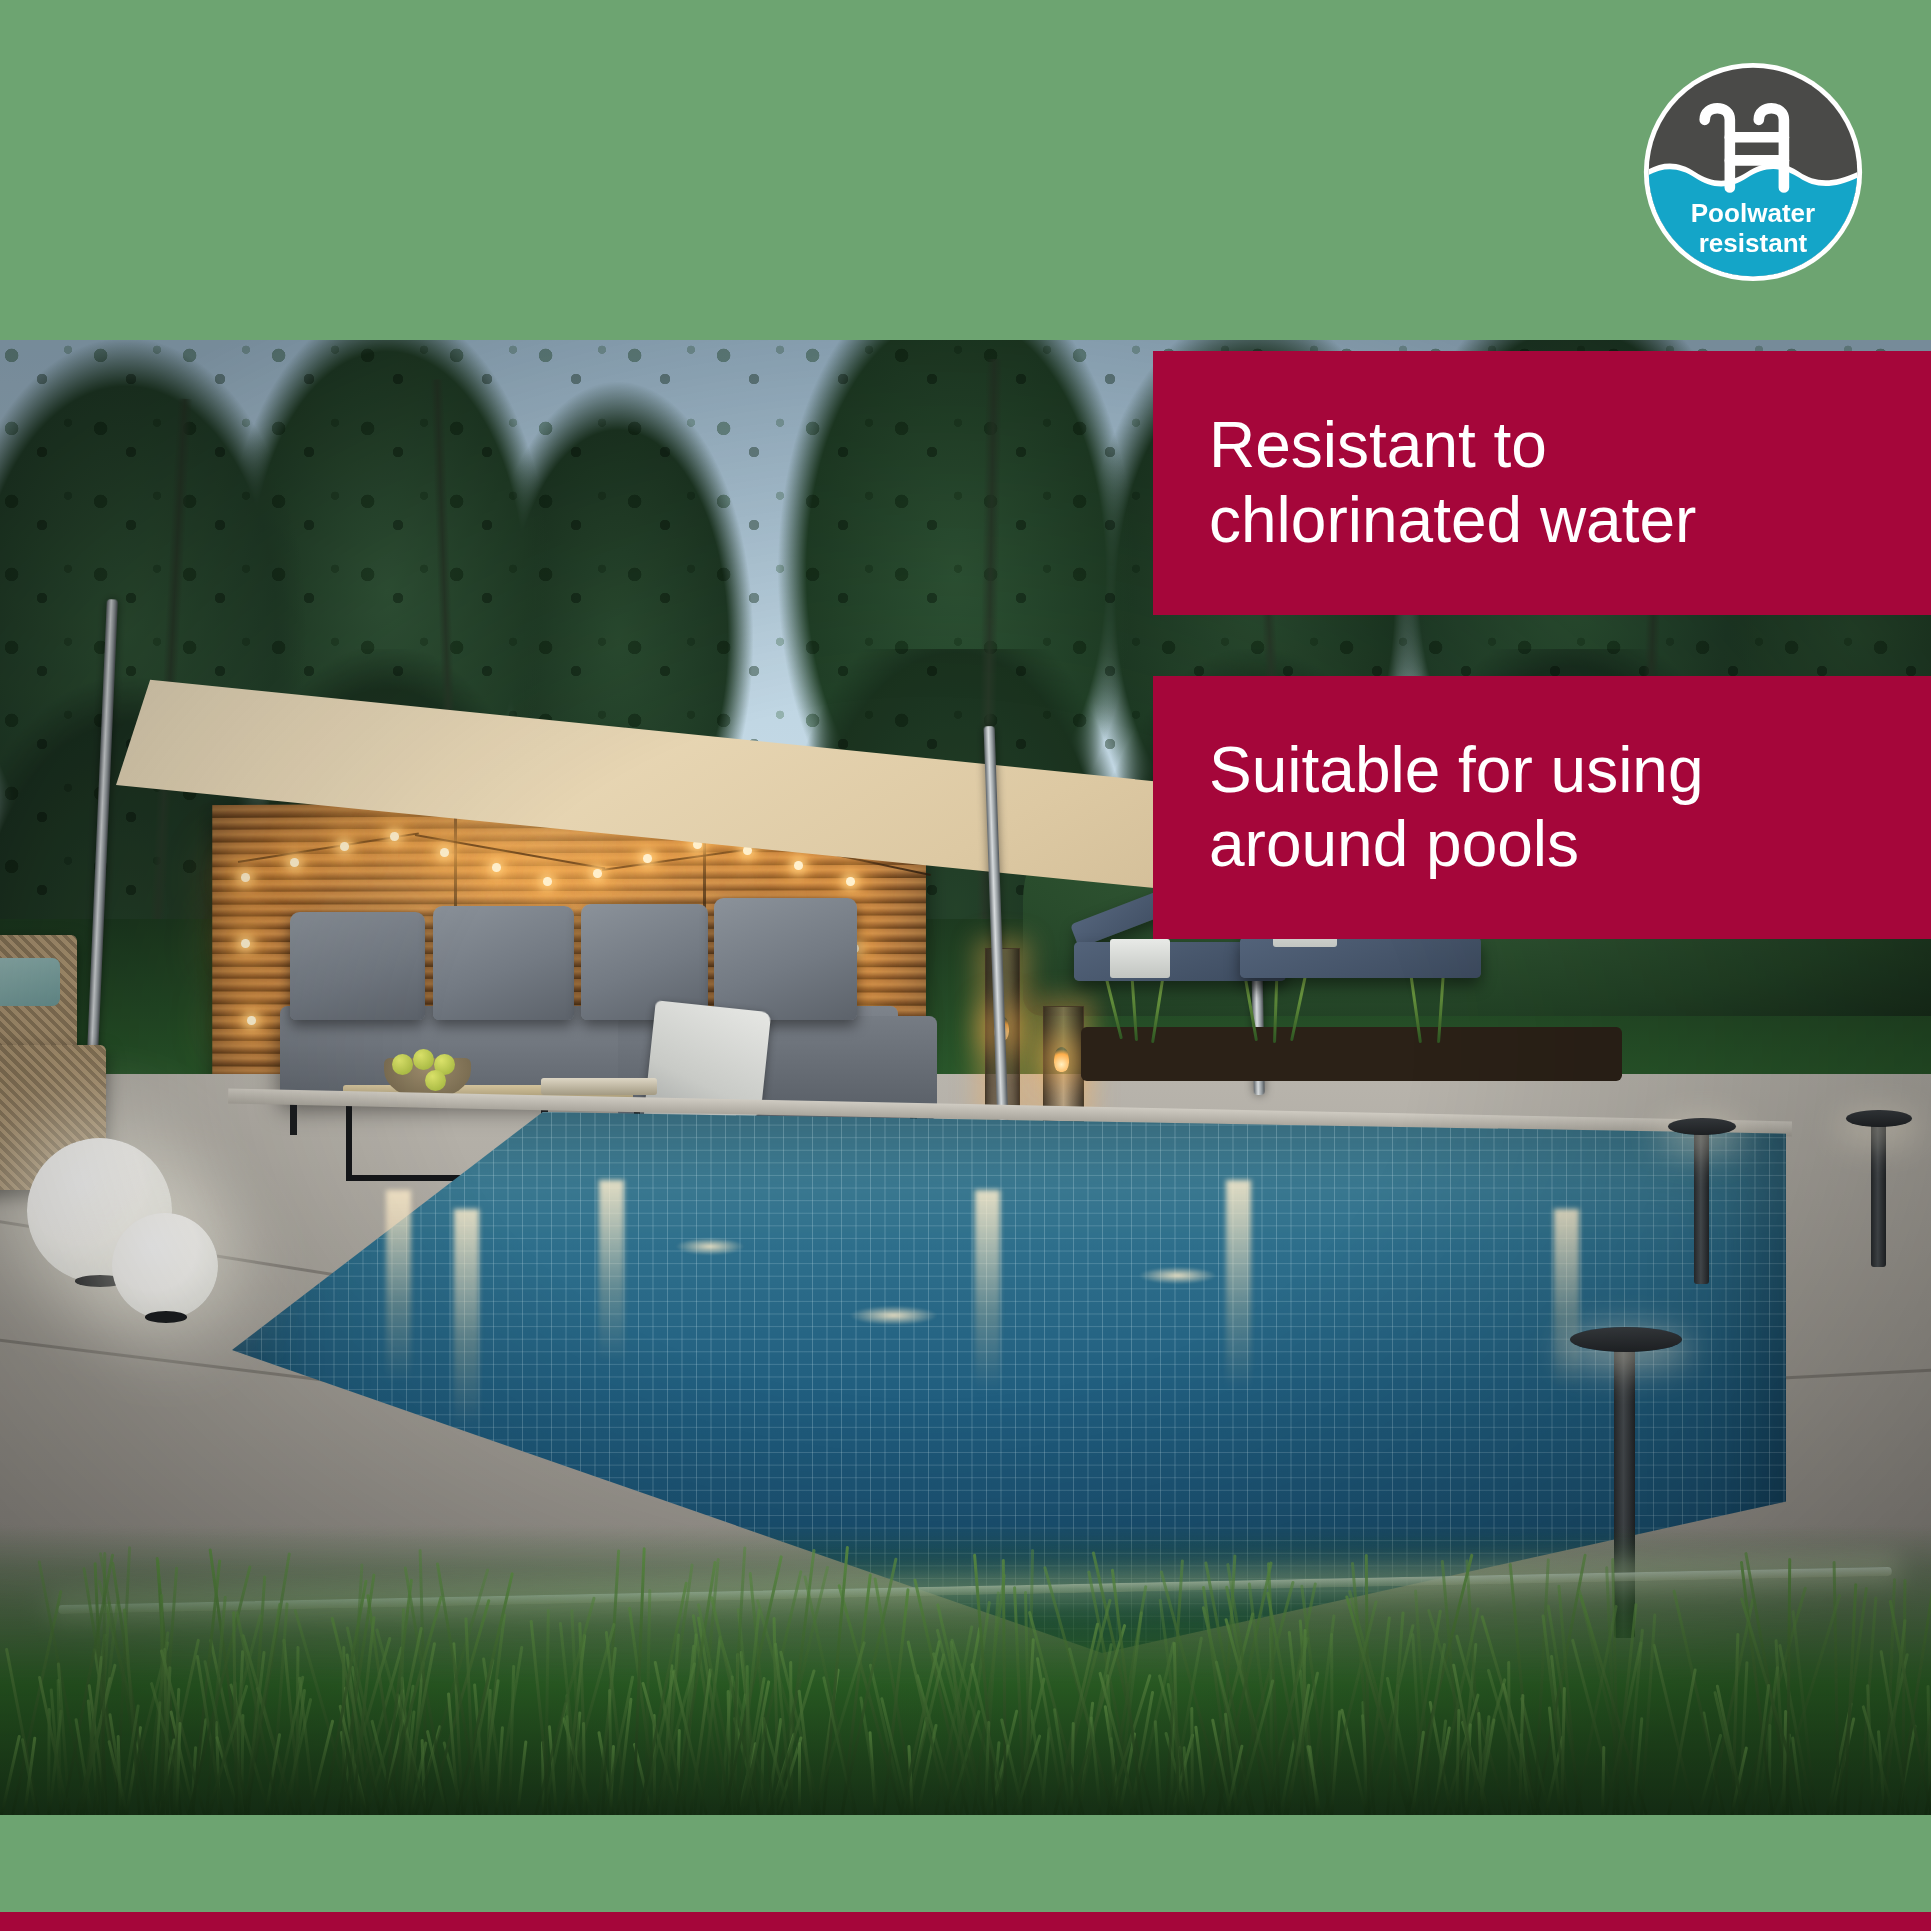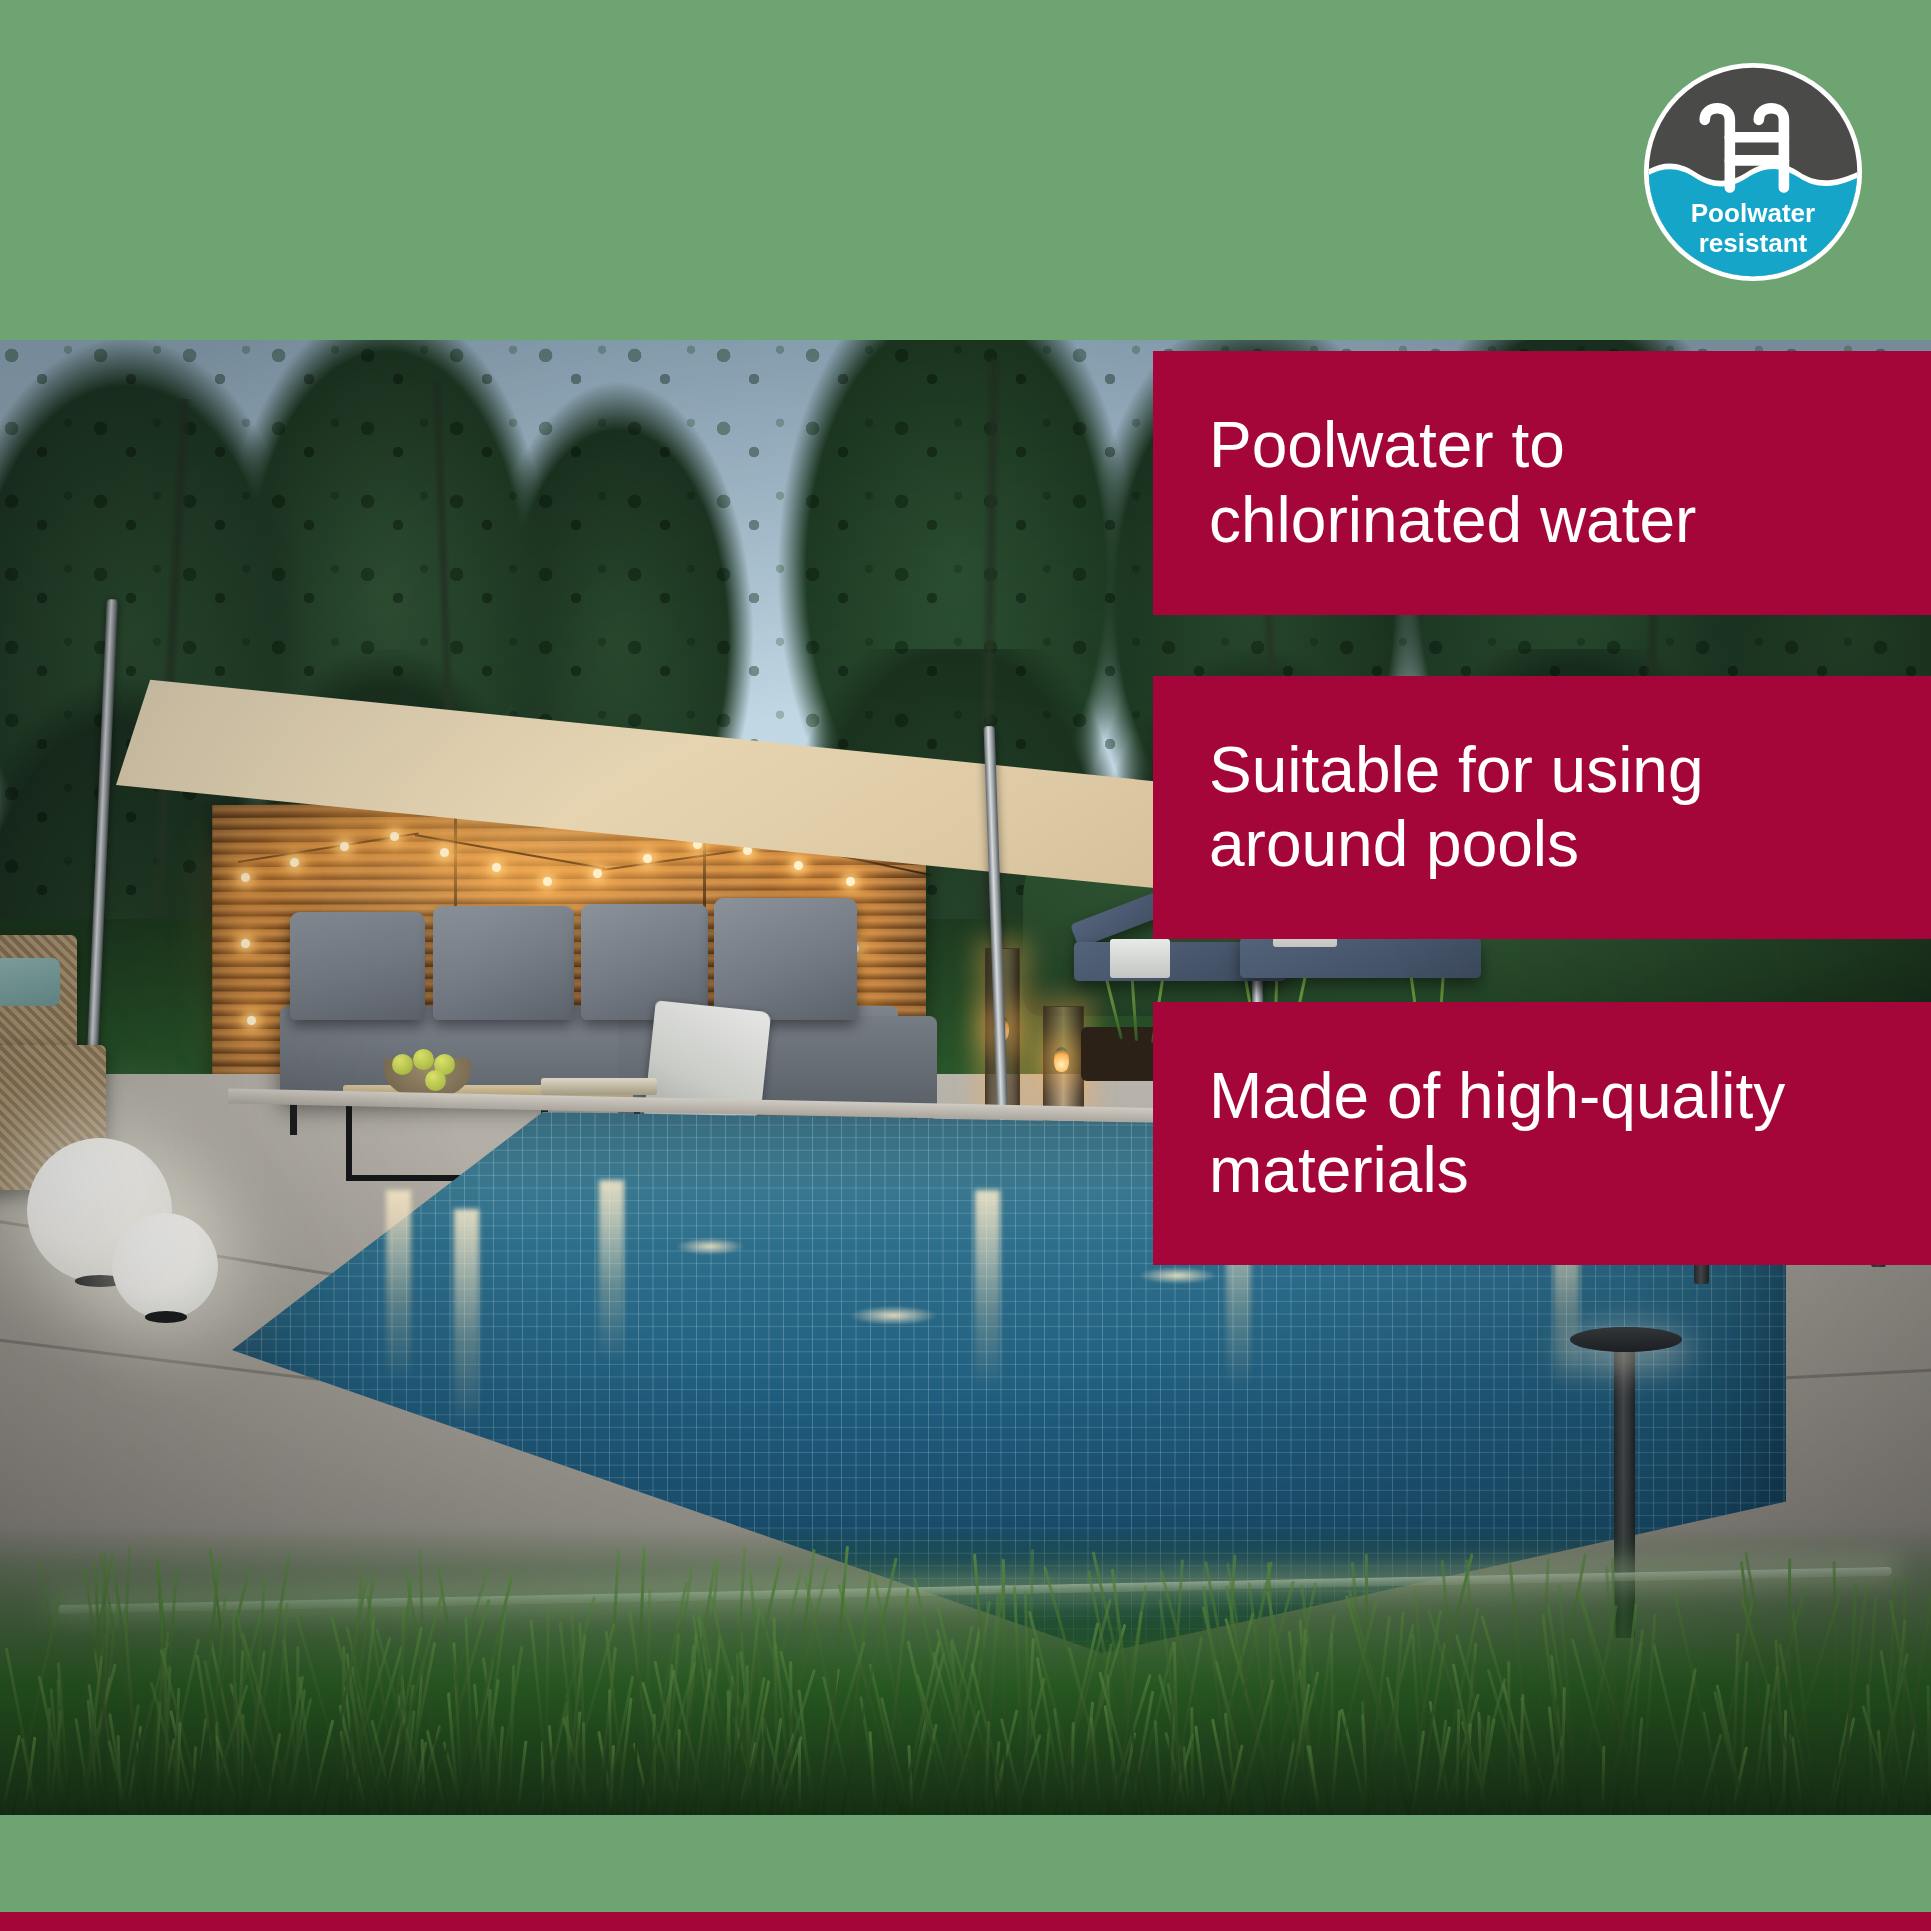--- a/index.html
+++ b/index.html
@@ -1084,27 +1084,24 @@
           </g>
         </g>
         <text x="116" y="168" text-anchor="middle" fill="#ffffff" font-family="Liberation Sans, sans-serif" font-size="27" font-weight="700">Poolwater</text>
         <text x="116" y="199" text-anchor="middle" fill="#ffffff" font-family="Liberation Sans, sans-serif" font-size="27" font-weight="700">resistant</text>
       </svg>
     </div>
   </div>
 
   <div class="callouts">
     <div class="callout" id="callout-0">
-      <span class="callout-text">Poolwater to chlorinated water</span>
+      <span class="callout-text">Resistant to chlorinated water</span>
     </div>
     <div class="callout" id="callout-1">
       <span class="callout-text">Suitable for using around pools</span>
     </div>
-    <div class="callout" id="callout-2">
-      <span class="callout-text">Made of high-quality materials</span>
-    </div>
   </div>
 
   <div class="footer-green"></div>
   <div class="footer-red"></div>
 
 </div>
 
 
 </body></html>

